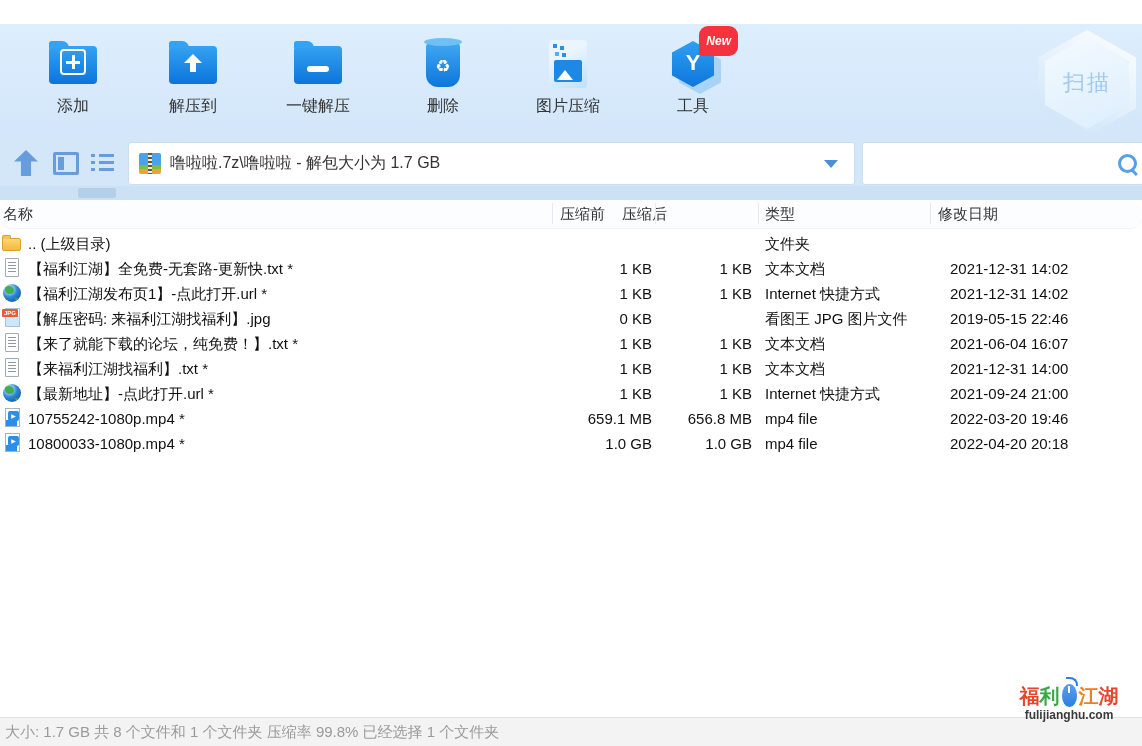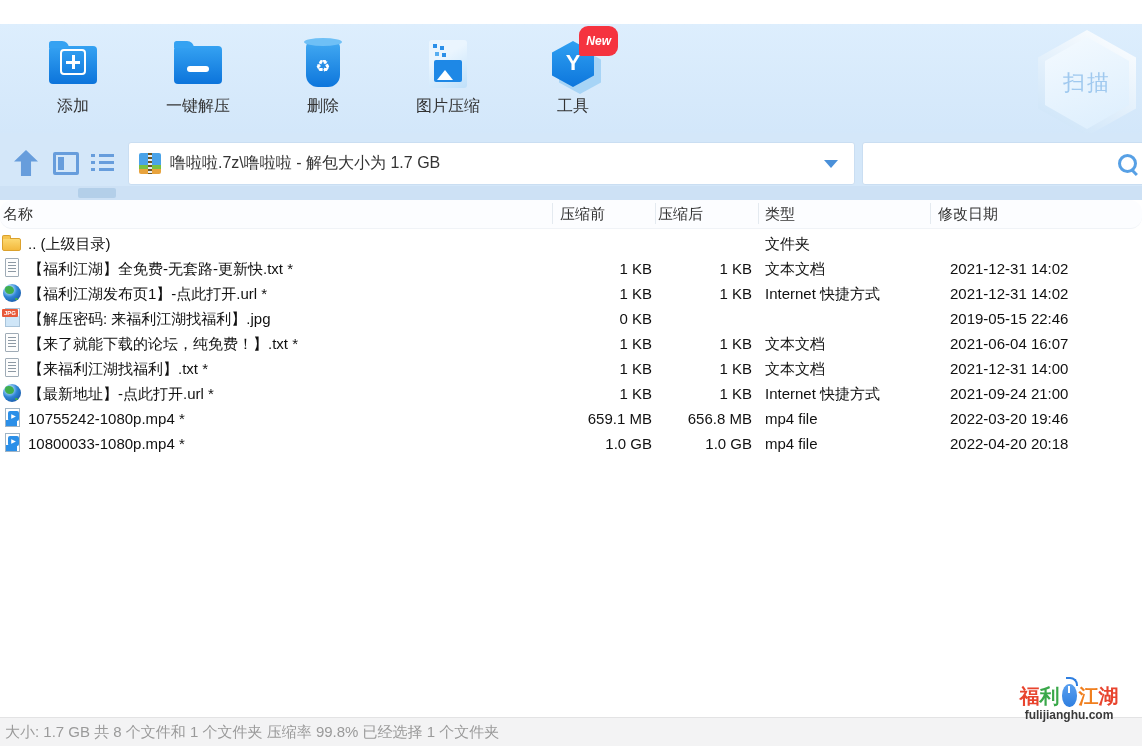--- a/index.html
+++ b/index.html
@@ -100,21 +100,21 @@
   .searchbar input{position:absolute;left:8px;top:4px;width:230px;height:33px;border:0;outline:0;font-size:15px;background:transparent;}
   .mag{position:absolute;right:14px;top:11px;width:13px;height:13px;border:3px solid #57a0e5;border-radius:50%;}
   .mag::after{content:'';position:absolute;left:12px;top:12px;width:7px;height:3px;background:#57a0e5;transform:rotate(45deg);transform-origin:0 0;}
   .hscroll{position:absolute;left:0;bottom:0;width:100%;height:14px;background:#cde1f5;}
   .hscroll-thumb{position:absolute;left:78px;top:2px;width:38px;height:10px;border-radius:2px;background:#b3cfe9;cursor:grab;}
 
   
   .listarea{position:absolute;left:0;top:200px;width:100%;height:517px;background:#fff;}
   .lheader{position:absolute;left:0;top:0;width:100%;height:28px;background:#fcfdff;border-bottom:1px solid #f0f3f7;border-radius:12px;}
   .lheader span{position:absolute;top:5px;font-size:15px;color:#333;}
-  .h-name{left:3px;} .h-before{left:560px;} .h-after{left:658px;} .h-type{left:765px;} .h-date{left:938px;}
+  .h-name{left:3px;} .h-before{left:560px;} .h-after{left:622px;} .h-type{left:765px;} .h-date{left:938px;}
   .hsep{position:absolute;top:3px;width:1px;height:21px;background:#e4eaf0;}
   .file-list{position:absolute;left:0;top:31px;width:100%;}
   .row{position:relative;height:25px;font-size:15px;color:#111;cursor:default;}
   .row span{line-height:25px;white-space:nowrap;}
   .c-name{position:absolute;left:28px;}
   .c-before{position:absolute;left:500px;width:152px;text-align:right;}
   .c-after{position:absolute;left:640px;width:112px;text-align:right;}
   .c-type{position:absolute;left:765px;}
   .c-date{position:absolute;left:950px;}
 
@@ -181,20 +181,27 @@
 
   <div class="toolbar">
     <div class="tb-row">
       <div class="tb-btn">
         <div class="tb-ico">
           <div class="fold"></div>
             <div class="ov-plusbox"></div>
         </div>
         <span class="tb-label">添加</span>
       </div>
+      <div class="tb-btn">
+        <div class="tb-ico">
+          <div class="fold"></div>
+            <div class="ov-up"></div>
+        </div>
+        <span class="tb-label">解压到</span>
+      </div>
       <div class="tb-btn wide">
         <div class="tb-ico">
           <div class="fold"></div>
             <div class="ov-dash"></div>
         </div>
         <span class="tb-label">一键解压</span>
       </div>
       <div class="tb-btn">
         <div class="tb-ico">
           <div class="trash"></div>
@@ -283,20 +290,21 @@
       <span class="c-after">1 KB</span>
       <span class="c-type">Internet 快捷方式</span>
       <span class="c-date">2021-12-31 14:02</span>
     </div>
 
     <div class="row">
       <span class="ficon fi-jpg"></span>
       <span class="c-name">【解压密码: 来福利江湖找福利】.jpg</span>
       <span class="c-before">0 KB</span>
       <span class="c-after"></span>
+      <span class="c-type">看图王 JPG 图片文件</span>
       <span class="c-date">2019-05-15 22:46</span>
     </div>
 
     <div class="row">
       <span class="ficon fi-txt"></span>
       <span class="c-name">【来了就能下载的论坛，纯免费！】.txt *</span>
       <span class="c-before">1 KB</span>
       <span class="c-after">1 KB</span>
       <span class="c-type">文本文档</span>
       <span class="c-date">2021-06-04 16:07</span>

